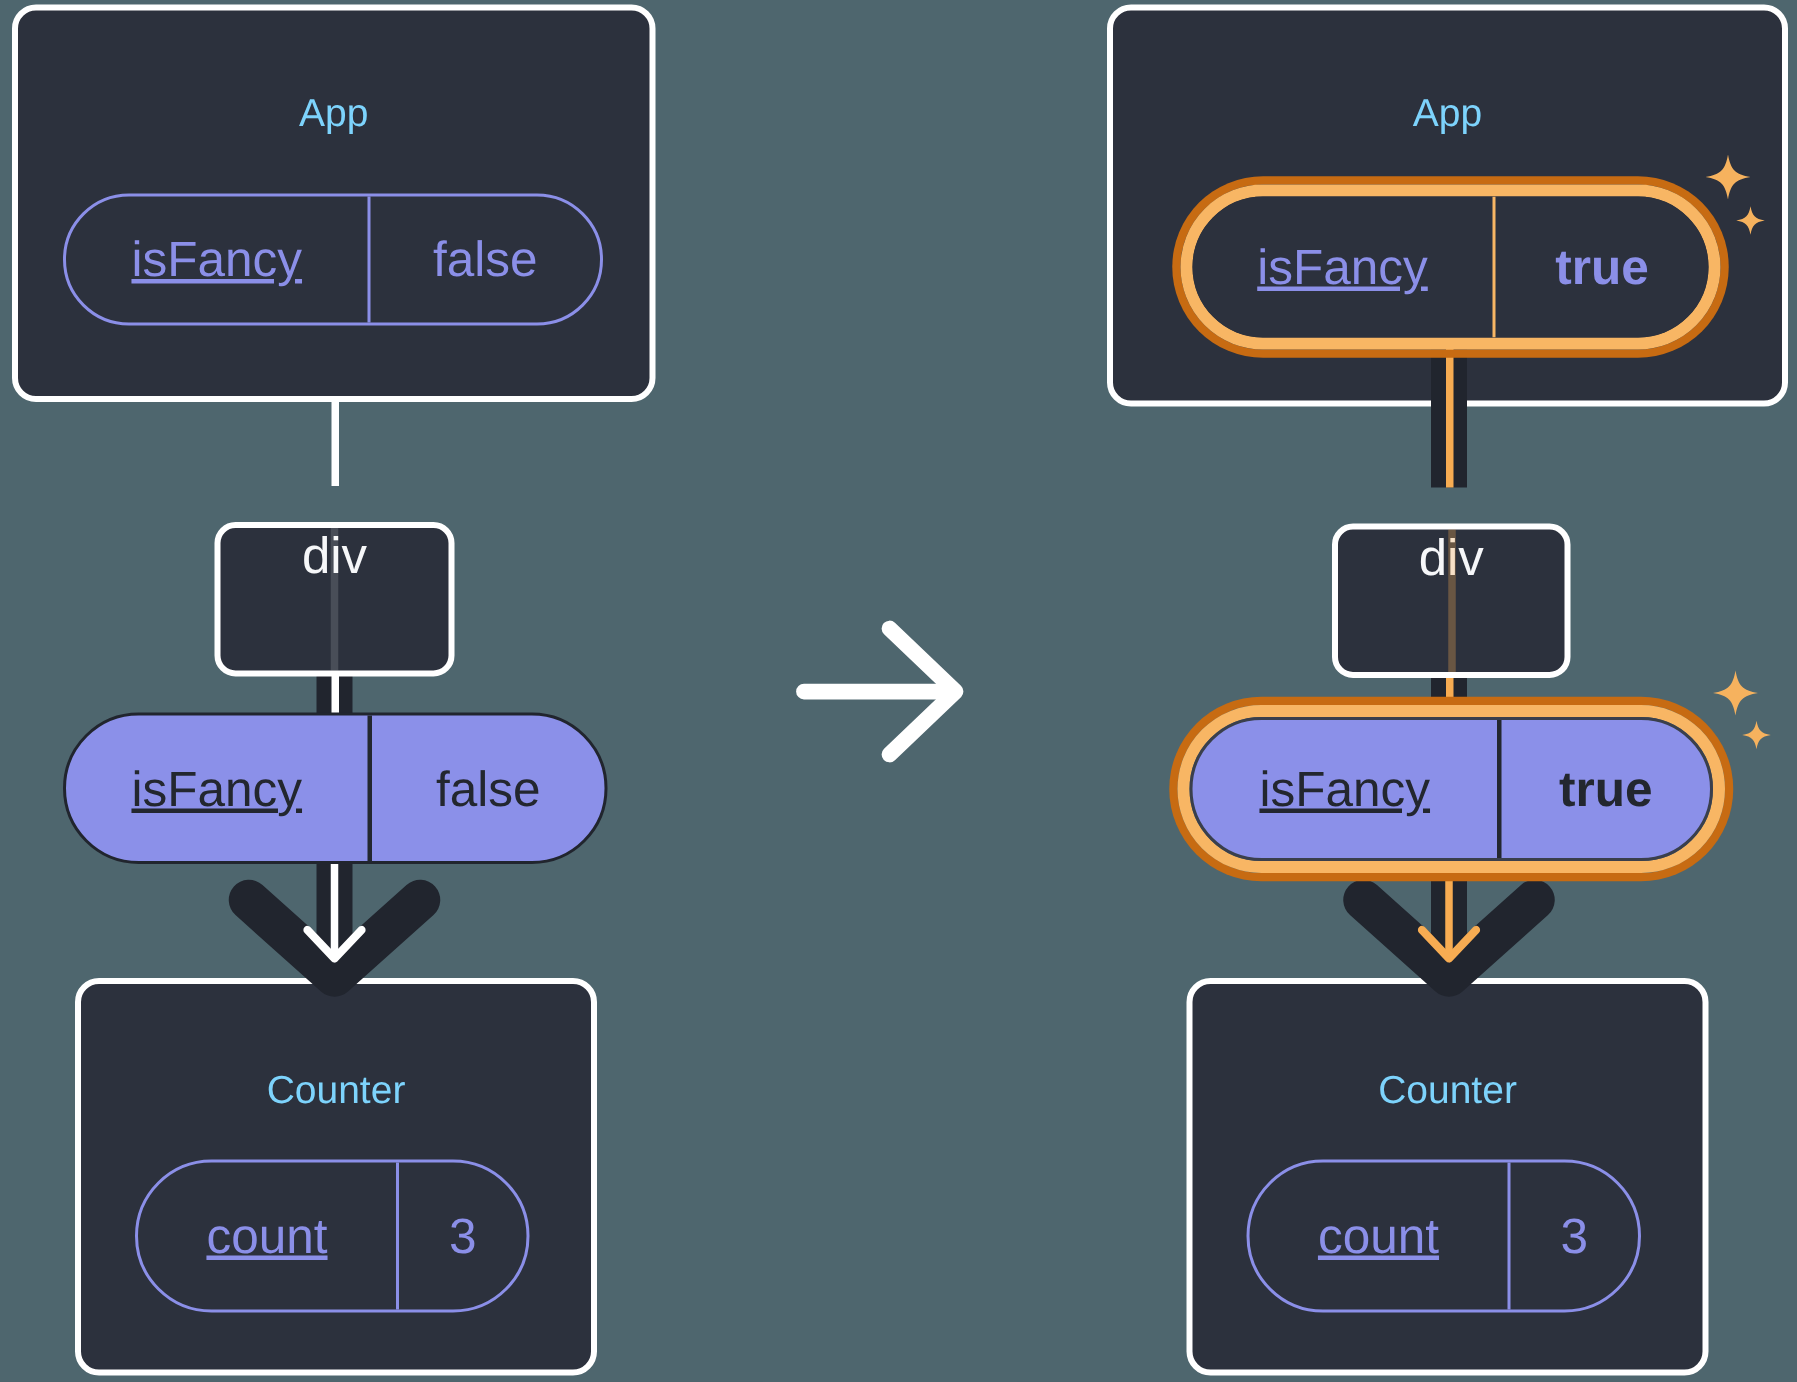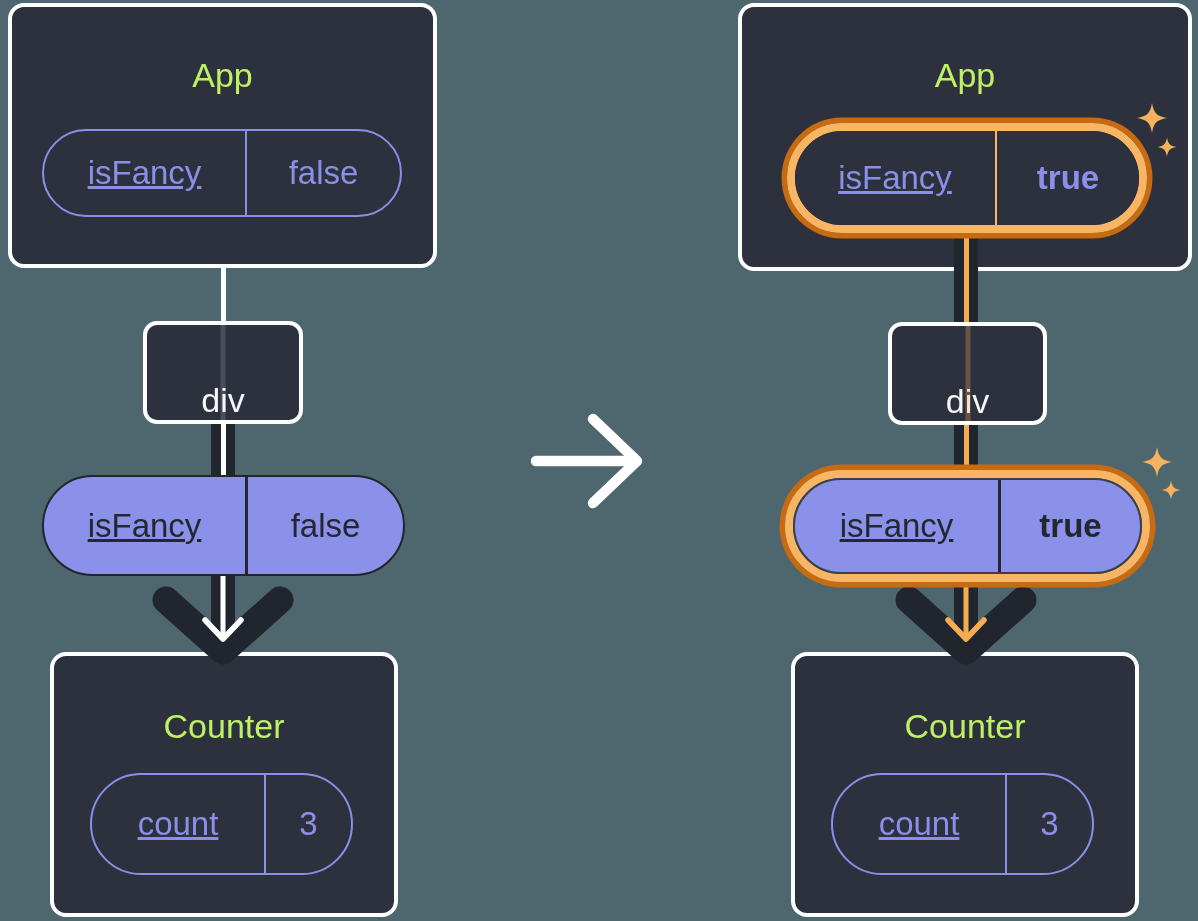--- a/index.html
+++ b/index.html
@@ -1,26 +1,26 @@
 <!DOCTYPE html>
 <html><head>
 <meta charset="utf-8">
 <style>
   html,body{margin:0;padding:0;background:#4E666E;}
   .stage{position:relative;width:1198px;height:921px;background:#4E666E;overflow:hidden;
          font-family:"Liberation Sans",sans-serif;}
   
   .card{position:absolute;background:#2C313D;border:4px solid #FFFFFF;border-radius:16px;
         box-sizing:border-box;z-index:1;}
-  .card-title{position:absolute;left:0;right:0;text-align:center;color:#bef264;
-              font-size:34px;line-height:36px;}
+  .card-title{position:absolute;left:0;right:0;text-align:center;color:#7dd3fc;
+              font-size:26px;line-height:36px;}
   
   .div-node{position:absolute;background:#2C313D;border:4px solid #FFFFFF;border-radius:14px;
-            box-sizing:border-box;display:flex;align-items:flex-end;justify-content:center;
-            color:#F6F7F9;font-size:34px;z-index:3;}
+            box-sizing:border-box;display:flex;align-items:flex-start;justify-content:center;
+            color:#F6F7F9;font-size:34px;z-index:3;margin-top:27px;}
   .thread-ghost{position:absolute;top:0;bottom:0;left:50%;width:5px;transform:translateX(-50%);}
   .ghost-white{background:rgba(255,255,255,0.14);}
   .ghost-orange{background:rgba(247,172,82,0.30);}
   
   .pill{position:absolute;display:flex;align-items:stretch;border-radius:999px;
         box-sizing:border-box;z-index:3;}
   .pill-outline{border:2.5px solid #8B8FE8;color:#8B8FE8;background:transparent;}
   .pill-filled{background:#8B90E9;border:2.5px solid #21252E;color:#23272F;}
   .cell{display:flex;align-items:center;justify-content:center;font-size:33px;}
   .cell-left{flex:none;text-decoration:underline;}

